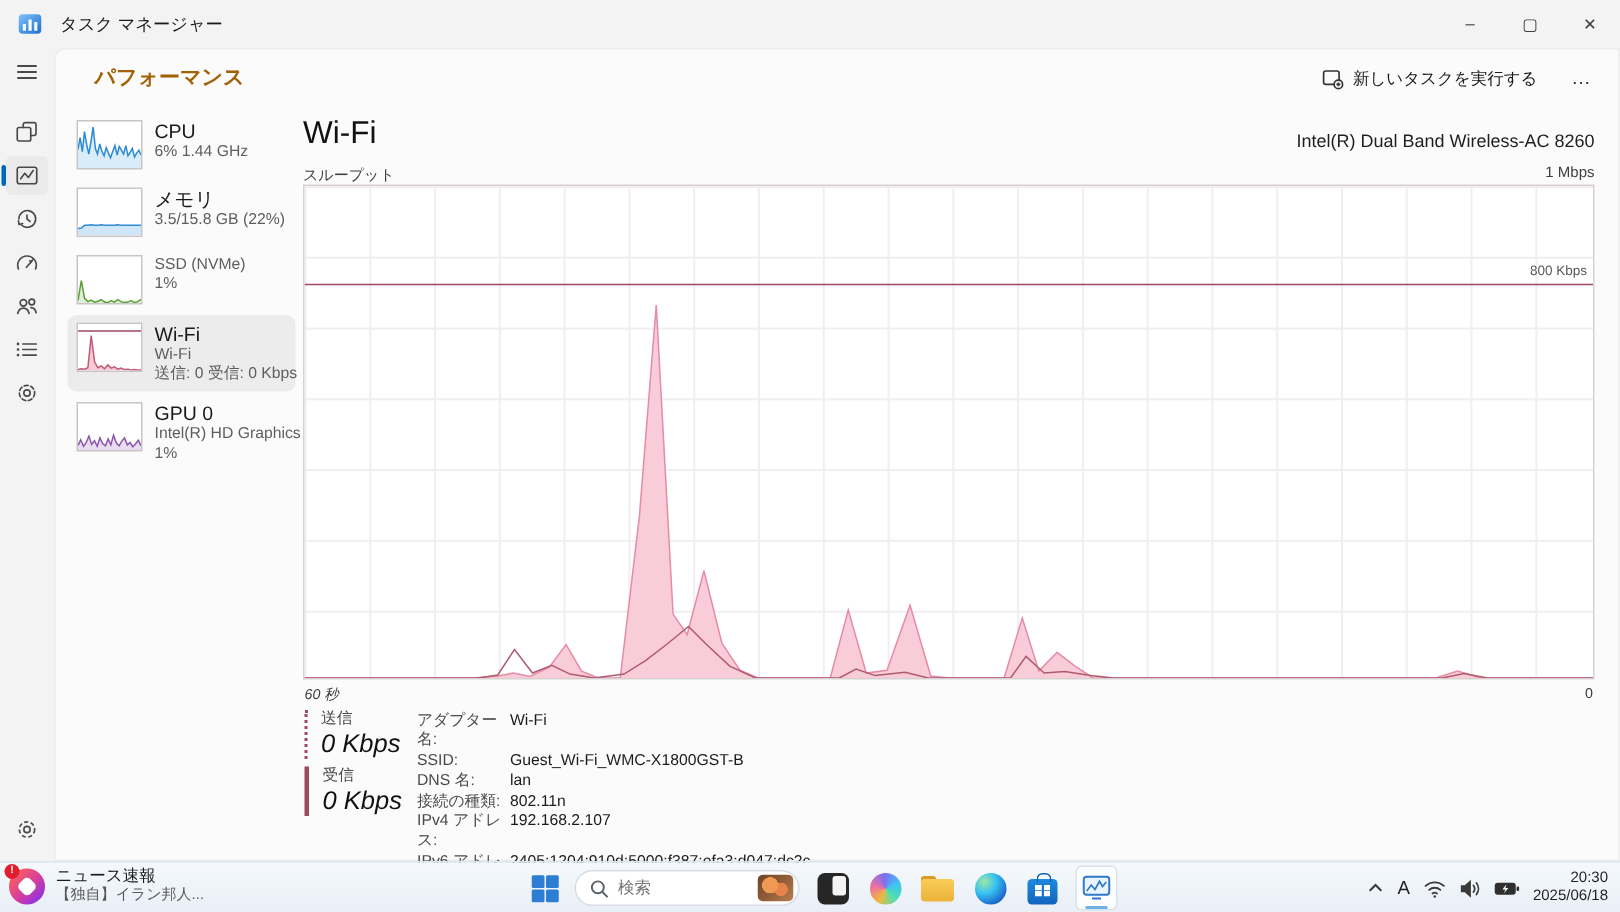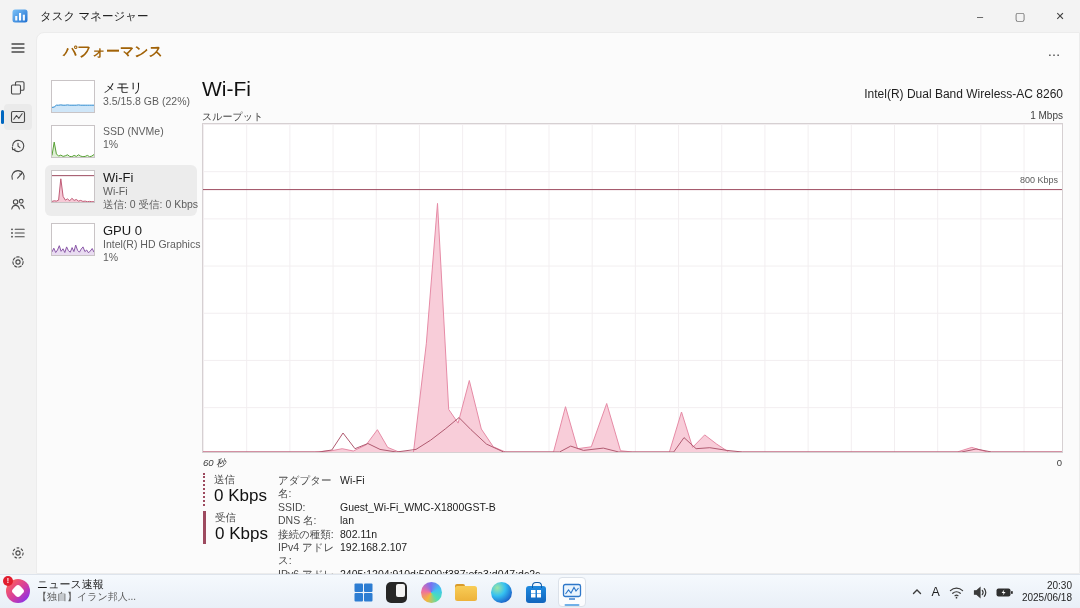--- a/index.html
+++ b/index.html
@@ -52,21 +52,21 @@
   .chart-svg svg { display:block; width:100%; height:100%; }
   .thresh-label { position:absolute; right:4px; top:51px; font-size:9px; color:#5a5a5a; }
   .axis-left { position:absolute; left:1px; top:380px; font-size:9.5px; color:#3c3c3c;font-style:italic; }
   .axis-right { position:absolute; right:1px; top:380px; font-size:9.5px; color:#3c3c3c; }
 
   .stats { position:absolute; left:1px; top:396px; }
   .stat { position:relative; padding-left:9px; margin-bottom:5px; }
   .stat.dotted { border-left:2px dotted #9d4a5f; }
   .stat.solid { border-left:3px solid #9d4a5f; }
   .stat-label { font-size:10.5px; color:#4a4a4a; line-height:13px; }
-  .stat-value { font-size:17px; color:#111; line-height:20px; }
+  .stat-value { font-size:17px; color:#111; line-height:20px;font-style:italic; }
 
   .details { position:absolute; left:76px; top:397px; }
   .drow { display:flex; font-size:10.5px; line-height:13.4px; }
   .dlabel { width:62px; color:#4a4a4a; flex:none; }
   .dvalue { color:#1c1c1c; }
   .sig-wedge { width:13px; height:10px; margin-top:2px; background:#c69058; clip-path:polygon(0 100%,100% 0,100% 100%); }
 
   
   .taskbar { position:absolute; left:0; bottom:0; width:100%; height:34px; background:linear-gradient(#f5f9fd,#e9eff7); border-top:1px solid #dee4ec; }
   .news { position:absolute; left:6px; top:3px; display:flex; align-items:center; gap:7px; }
@@ -185,23 +185,45 @@
     <div class="rail-gear">
       <svg width="16" height="16" viewBox="0 0 16 16">
           <circle cx="8" cy="8" r="2.1"></circle>
           <circle cx="8" cy="8" r="5.1" stroke-dasharray="2.7 1.7"></circle>
         </svg>
     </div>
   </div>
 
   <div class="content">
     <div class="page-title">パフォーマンス</div>
+    <div class="run-task">
+      <svg width="15" height="15" viewBox="0 0 16 16">
+          <rect x="1.5" y="2.5" width="11" height="9.5" rx="1.5"></rect>
+          <circle cx="12" cy="12" r="3" fill="#fbfbfb"></circle>
+          <path d="M12 10.6v2.8M10.6 12h2.8"></path>
+        </svg>
+      <span>新しいタスクを実行する</span>
+    </div>
     <div class="more-btn">…</div>
 
     <div class="sidebar">
+      <div class="item">
+        <div class="thumb">
+            <div style="position: absolute; inset: 0px;">
+              <svg viewBox="0 0 42 31" preserveAspectRatio="none" style="width: 100%; height: 100%; display: block;">
+                <path d="M0.0,18.6 L1.4,10.8 L2.9,20.1 L4.3,6.8 L5.8,15.5 L7.2,21.7 L8.7,13.0 L10.1,3.7 L11.6,18.0 L13.0,21.7 L14.5,14.9 L15.9,19.8 L17.4,22.9 L18.8,17.4 L20.3,21.1 L21.7,24.2 L23.2,19.8 L24.6,16.1 L26.1,22.3 L27.5,16.7 L29.0,19.2 L30.4,21.7 L31.9,16.1 L33.3,22.9 L34.8,20.5 L36.2,18.0 L37.7,23.6 L39.1,21.1 L40.6,19.2 L42.0,22.3 L42,31 L0,31 Z" fill="#d9ecf9" stroke="none"></path>
+                <path d="M0.0,18.6 L1.4,10.8 L2.9,20.1 L4.3,6.8 L5.8,15.5 L7.2,21.7 L8.7,13.0 L10.1,3.7 L11.6,18.0 L13.0,21.7 L14.5,14.9 L15.9,19.8 L17.4,22.9 L18.8,17.4 L20.3,21.1 L21.7,24.2 L23.2,19.8 L24.6,16.1 L26.1,22.3 L27.5,16.7 L29.0,19.2 L30.4,21.7 L31.9,16.1 L33.3,22.9 L34.8,20.5 L36.2,18.0 L37.7,23.6 L39.1,21.1 L40.6,19.2 L42.0,22.3" fill="none" stroke="#2e8bd0" stroke-width="1"></path>
+              </svg>
+            </div>
+          </div>
+        <div>
+          <div class="it-title">CPU</div>
+          <div class="it-sub">6% 1.44 GHz</div>
+        </div>
+      </div>
       <div class="item">
         <div class="thumb">
             <div style="position: absolute; inset: 0px;">
               <svg viewBox="0 0 42 31" preserveAspectRatio="none" style="width: 100%; height: 100%; display: block;">
                 <path d="M0.0,26.4 L2.2,26.0 L4.4,24.2 L6.6,24.2 L8.8,23.9 L11.1,24.2 L13.3,24.2 L15.5,23.9 L17.7,24.2 L19.9,24.2 L22.1,24.2 L24.3,24.2 L26.5,23.9 L28.7,24.2 L30.9,24.2 L33.2,24.2 L35.4,24.2 L37.6,24.2 L39.8,24.2 L42.0,24.2 L42,31 L0,31 Z" fill="#cfe6f8" stroke="none"></path>
                 <path d="M0.0,26.4 L2.2,26.0 L4.4,24.2 L6.6,24.2 L8.8,23.9 L11.1,24.2 L13.3,24.2 L15.5,23.9 L17.7,24.2 L19.9,24.2 L22.1,24.2 L24.3,24.2 L26.5,23.9 L28.7,24.2 L30.9,24.2 L33.2,24.2 L35.4,24.2 L37.6,24.2 L39.8,24.2 L42.0,24.2" fill="none" stroke="#2e8bd0" stroke-width="1"></path>
               </svg>
             </div>
           </div>
         <div>
@@ -333,20 +355,28 @@
 
     <div class="tb-center">
       <div class="start">
         <svg width="19" height="19" viewBox="0 0 19 19">
             <rect x="0.5" y="0.5" width="8.5" height="8.5" rx="1" fill="#2d7dd2"></rect>
             <rect x="10" y="0.5" width="8.5" height="8.5" rx="1" fill="#2d7dd2"></rect>
             <rect x="0.5" y="10" width="8.5" height="8.5" rx="1" fill="#2d7dd2"></rect>
             <rect x="10" y="10" width="8.5" height="8.5" rx="1" fill="#2d7dd2"></rect>
           </svg>
       </div>
+      <div class="search-pill">
+        <svg width="13" height="13" viewBox="0 0 14 14" fill="none" stroke="#5b5f66" stroke-width="1.4">
+            <circle cx="6" cy="6" r="4.3"></circle>
+            <path d="M9.3 9.3L13 13"></path>
+          </svg>
+        <input type="text" placeholder="検索" style="">
+        <div class="sushi"></div>
+      </div>
       <div class="tb-ic">
           <div class="dark-app"></div>
         </div>
       <div class="tb-ic">
           <div class="copilot"></div>
         </div>
       <div class="tb-ic">
           <div class="folder"></div>
         </div>
       <div class="tb-ic">

